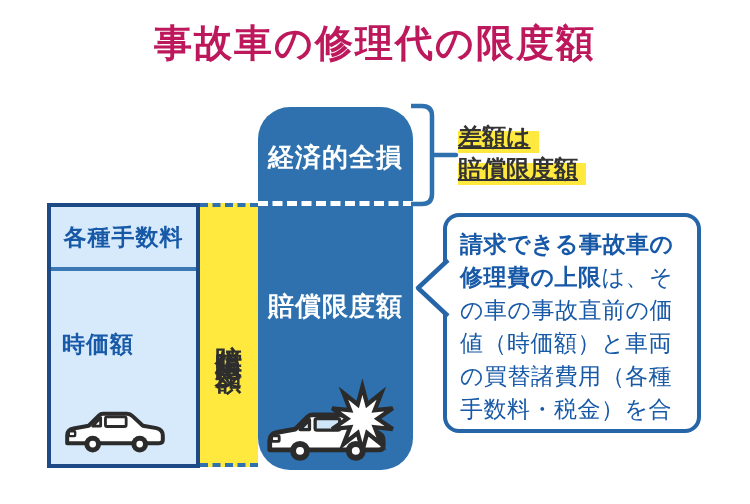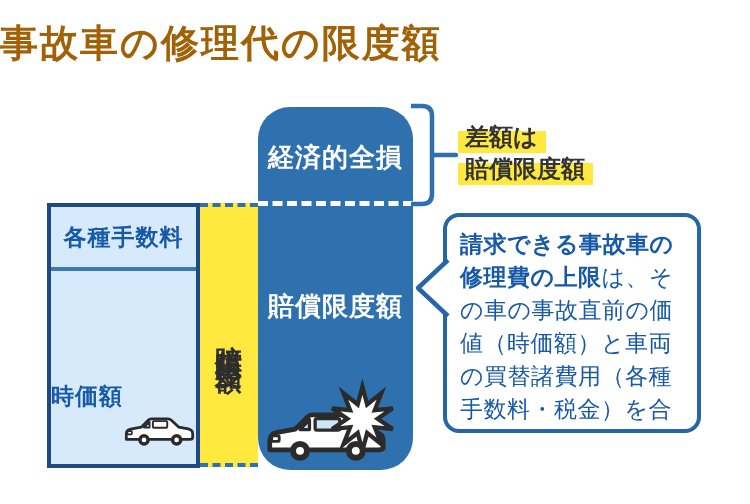--- a/index.html
+++ b/index.html
@@ -1,27 +1,27 @@
 <!DOCTYPE html>
 <html><head>
 <meta charset="utf-8">
 <style>
   html,body{margin:0;padding:0;background:#fff;}
   .canvas{position:relative;width:750px;height:504px;background:#fff;overflow:hidden;
           font-family:"DejaVu Sans","Liberation Sans",sans-serif;}
-  .title{position:absolute;top:18px;left:0;width:100%;margin:0;text-align:left;
-         font-size:38px;font-weight:800;color:#a16207;letter-spacing:2px;}
+  .title{position:absolute;top:18px;left:0;width:100%;margin:0;text-align:center;
+         font-size:38px;font-weight:800;color:#be185d;letter-spacing:2px;}
 
   
   .left-box{position:absolute;left:47px;top:203px;width:153px;height:265px;
             box-sizing:border-box;background:#d6eafc;border:4px solid #1d4a87;
             display:flex;flex-direction:column;}
   .left-top{height:64px;box-sizing:border-box;border-bottom:4px solid #3b79b5;
             display:flex;align-items:center;justify-content:center;}
-  .left-bottom{flex:1;display:flex;flex-direction:row;align-items:center;}
+  .left-bottom{flex:1;display:flex;flex-direction:column;margin-left:11px;}
   .blue-label{color:#1759a6;font-weight:800;font-size:23px;letter-spacing:1px;white-space:nowrap;}
   .left-bottom .blue-label{margin-top:58px;}
   .left-car{margin-top:auto;margin-bottom:8px;width:106px;height:51px;}
 
   
   .yellow-col{position:absolute;left:200px;top:203px;width:58px;height:264px;
               box-sizing:border-box;background:#ffe93f;
               border-top:4px dashed #2e71ae;border-bottom:4px dashed #2e71ae;
               display:flex;align-items:center;justify-content:center;}
   .v-label{writing-mode:vertical-rl;text-orientation:upright;
@@ -35,22 +35,22 @@
   .col-label.mid{top:182px;}
   .dotted-line{position:absolute;left:0;width:100%;top:94px;border-top:5px dashed #fff;}
   .crash-car{position:absolute;left:6px;bottom:4px;width:142px;height:87px;}
 
   
   .bracket{position:absolute;left:411px;top:103px;width:48px;height:106px;}
 
   
   .annotation{position:absolute;left:458px;top:122px;}
   .annotation .hl{display:inline-block;font-size:24px;font-weight:800;color:#333;
-                  line-height:31px;padding:0 8px 0 7px;margin-bottom:1px;
-                  background:linear-gradient(to bottom,transparent 28%,#ffe93f 28%);}
+                  line-height:31px;padding:0 8px 0 0;margin-bottom:1px;
+                  background:linear-gradient(to bottom,transparent 28%,#ffe93f 28%);text-decoration:underline;}
 
   
   .bubble{position:absolute;left:443px;top:213px;width:258px;height:220px;box-sizing:border-box;
           background:#fff;border:4px solid #2565a8;border-radius:16px;
           padding:11px 13px;color:#1759a6;font-size:23px;line-height:33px;
           font-weight:500;letter-spacing:0.5px;overflow:hidden;}
   .bubble b{font-weight:800;}
   .bubble-tail{position:absolute;left:414px;top:257px;width:38px;height:62px;z-index:2;}
 </style>
 </head>

